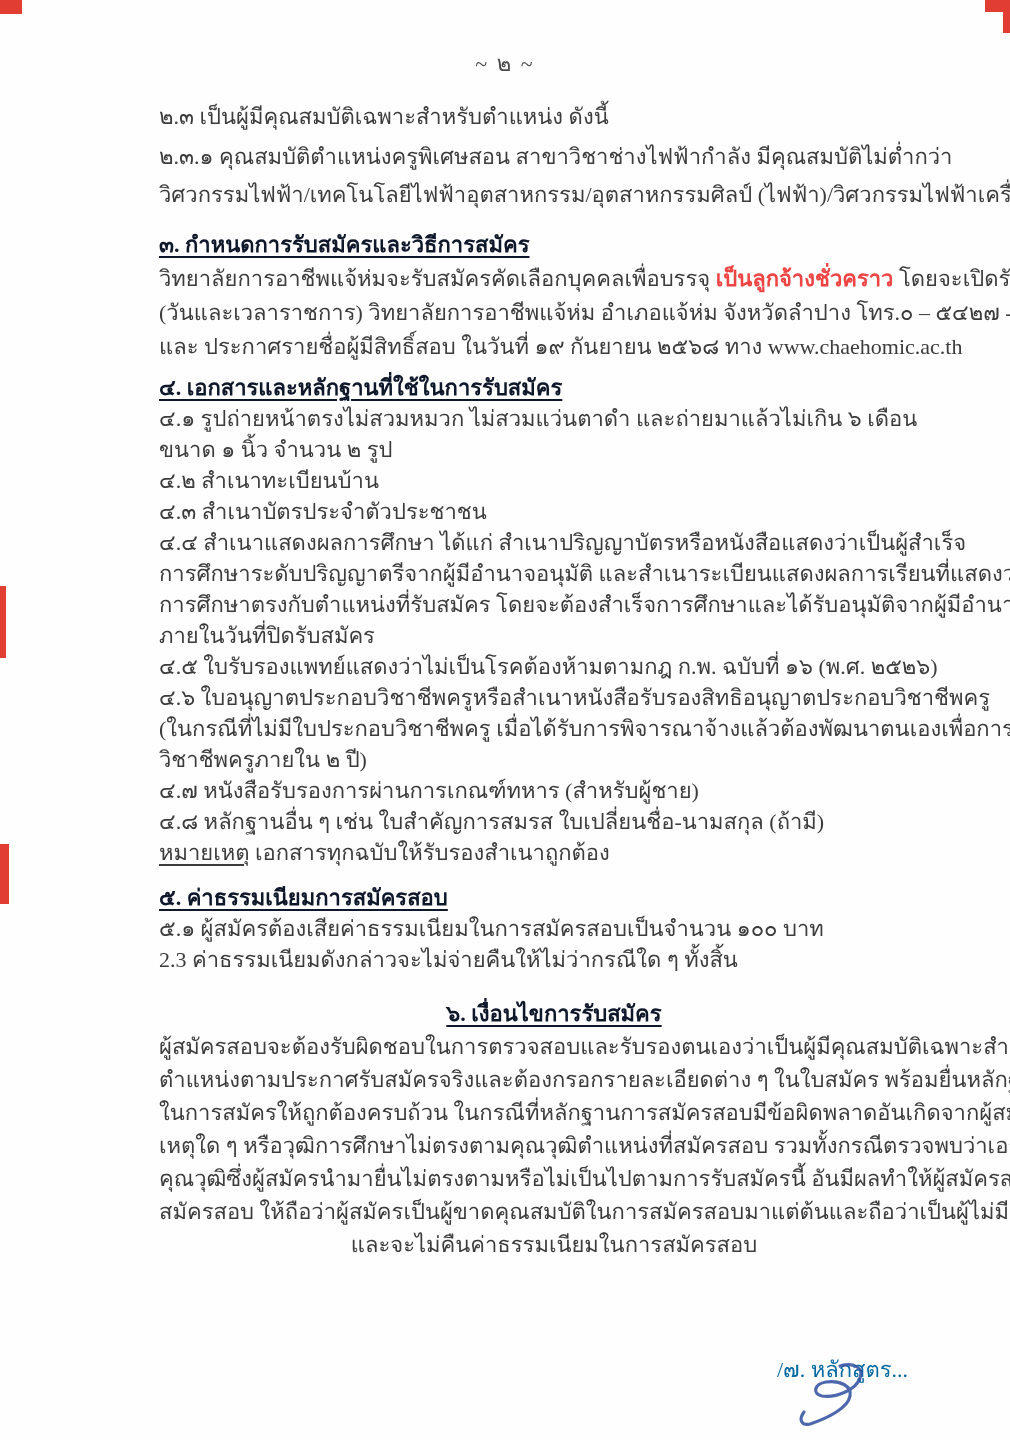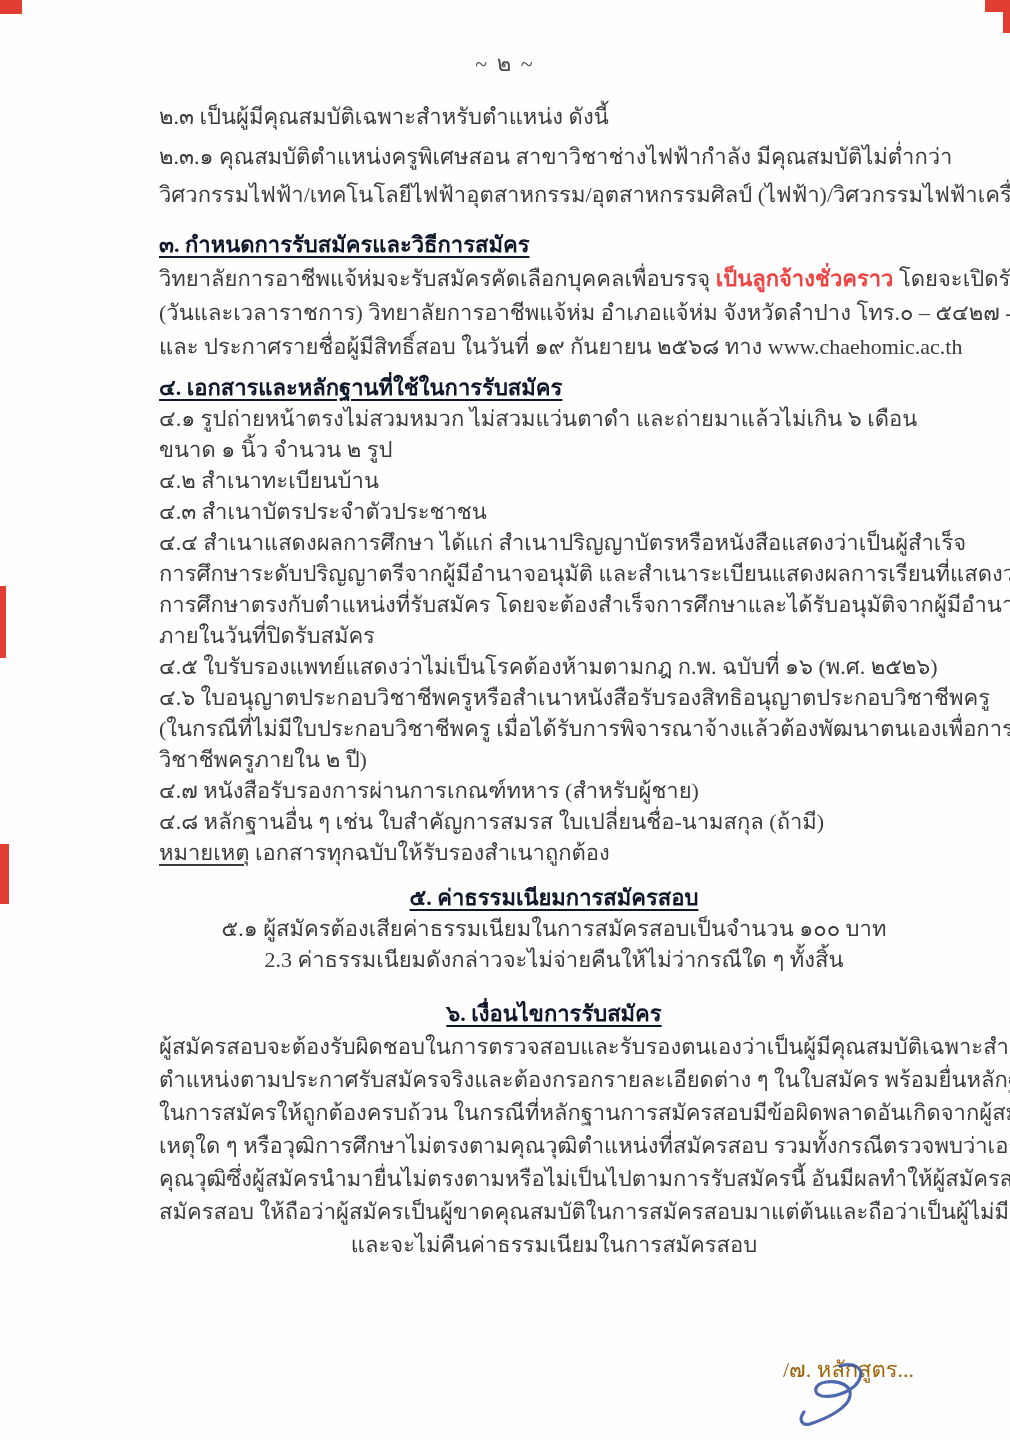--- a/index.html
+++ b/index.html
@@ -26,21 +26,21 @@
     top: 100px;
     width: 790px;
     margin-left: 29px;
   }
   .content p {
     margin: 0;
     line-height: 34px;
     white-space: nowrap;
   }
   .s4 p { line-height: 31px; }
-  .s5 p { line-height: 31px; text-align: center; }
+  .s5 p { line-height: 31px; }
   .s6 p { line-height: 33px; text-align: center; }
   .heading {
     font-weight: 700;
     color: #0f172a;
     text-decoration: underline;
     text-underline-offset: 4px;
     text-decoration-thickness: 1.5px;
   }
   .ind-a { margin-left: 56px; }   
   .ind-b { margin-left: 84px; }   
@@ -54,22 +54,22 @@
   .mt16 { margin-top: 16px !important; }
   .mt22 { margin-top: 22px !important; }
   .bold { font-weight: 700; color: #ef4444; }
   .ulab {
     text-decoration: underline;
     text-underline-offset: 4px;
   }
   .footer-note {
     position: absolute;
     top: 1352px;
-    right: 96px;
-    color: #a16207;
+    right: 102px;
+    color: #0369a1;
     font-size: 22px;
     white-space: nowrap;
   }
   .signature {
     position: absolute;
     left: 788px;
     top: 1358px;
     width: 112px;
     height: 76px;
     pointer-events: none;

